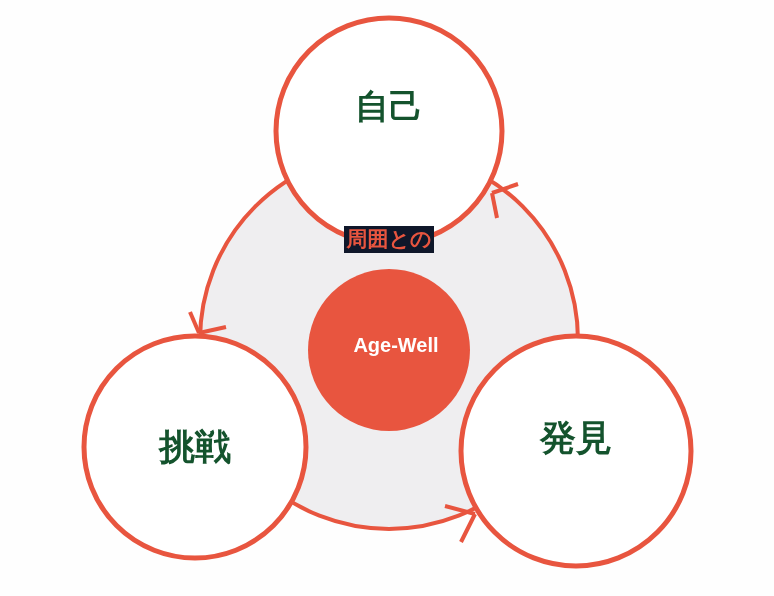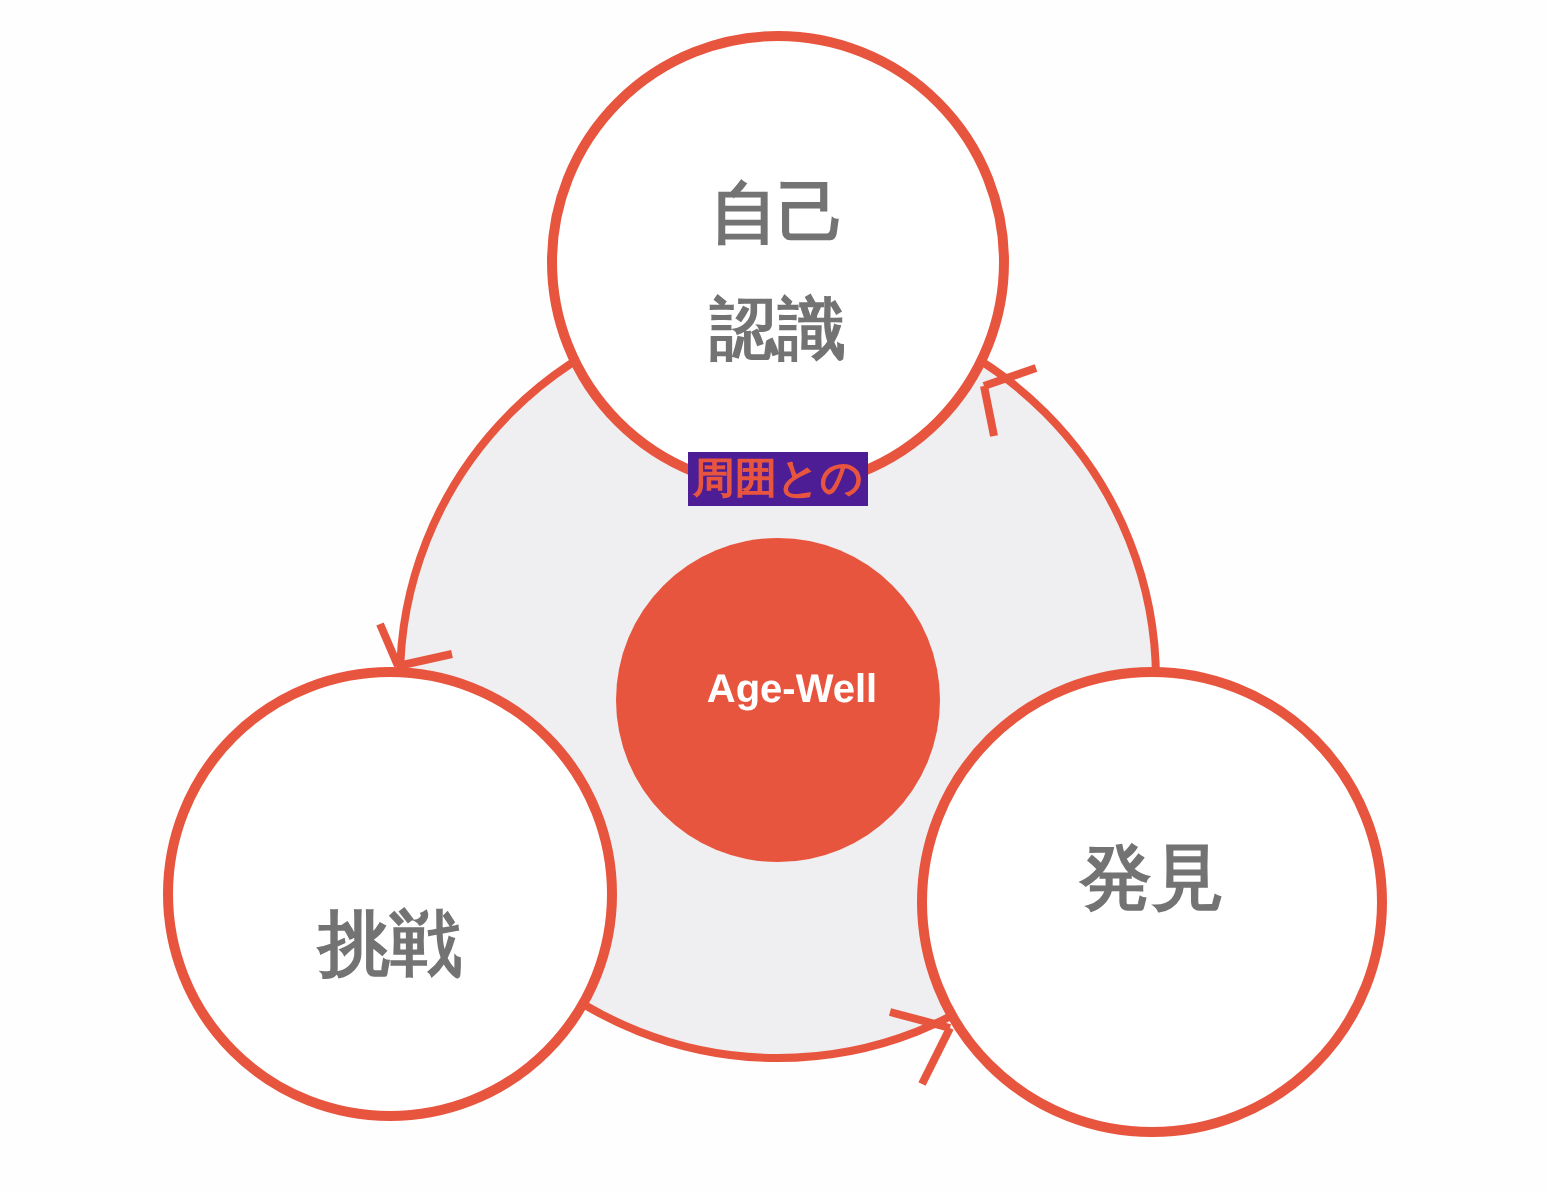--- a/index.html
+++ b/index.html
@@ -1,26 +1,26 @@
 <!DOCTYPE html>
 <html><head>
 <meta charset="utf-8">
 <style>
   html, body { margin: 0; padding: 0; }
   body { width: 774px; height: 596px; background: #fefefe; position: relative; overflow: hidden;
          font-family: "DejaVu Sans", sans-serif; }
   svg.diagram { position: absolute; left: 0; top: 0; }
-  .label { position: absolute; text-align: center; color: #737373; font-weight: bold;
-           font-family: Liberation Sans, sans-serif; line-height: 1.25; }
+  .label { position: absolute; text-align: center; color: #14532d; font-weight: bold;
+           font-family: Liberation Serif, serif; line-height: 1.25; }
   .node-top { left: 289px; top: 78px; width: 200px; font-size: 34px; line-height: 58px; }
-  .node-left { left: 95px; top: 425px; width: 200px; font-size: 36px; margin-top: 24px; }
+  .node-left { left: 95px; top: 425px; width: 200px; font-size: 36px; }
   .node-right { left: 476px; top: 416px; width: 200px; font-size: 36px; }
   .relation { position: absolute; left: 270px; top: 226px; width: 238px; text-align: center;
               color: #e8553f; font-weight: bold; font-size: 21px; line-height: 27px; }
-  .relation span { background: #4c1d95; padding: 0 3px; display: inline-block; text-align: right; }
+  .relation span { background: #0f172a; padding: 0 3px; display: inline-block; text-align: right; }
   .core { position: absolute; left: 309px; top: 334px; width: 174px; text-align: center;
           color: #ffffff; font-weight: bold; font-size: 20px; font-family: "Liberation Sans", sans-serif; }
 </style>
 </head>
 <body>
 
 <svg class="diagram" width="774" height="596" viewBox="0 0 774 596">
 
   <circle cx="389" cy="340" r="189" fill="#efeef0" stroke="#e8553f" stroke-width="4"></circle>
 
@@ -45,16 +45,15 @@
 </svg>
 
 <div class="relation">
   <span>周囲との</span><br>
 </div>
 
 <div class="core">Age-Well</div>
 
 <div class="label node-top">
   <div>自己</div>
-  <div>認識</div>
 </div>
 <div class="label node-left">挑戦</div>
 <div class="label node-right">発見</div>
 
 </body></html>

